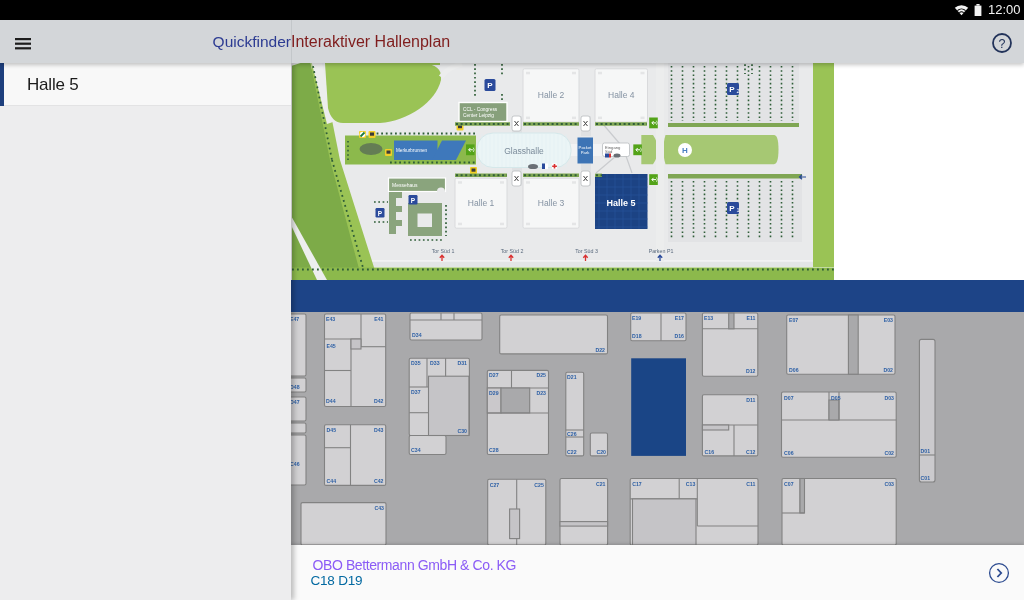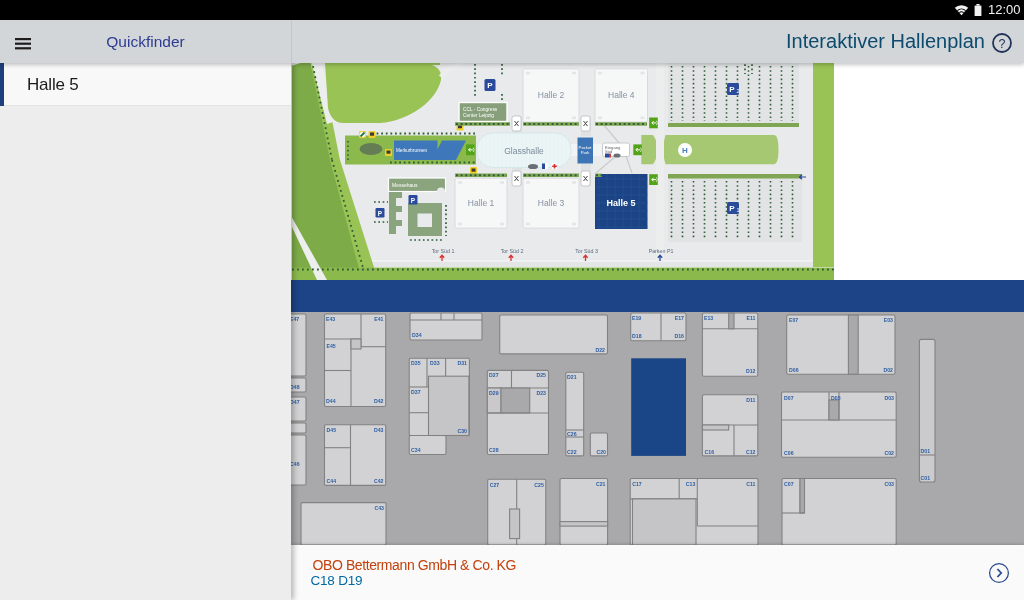--- a/index.html
+++ b/index.html
@@ -376,21 +376,21 @@
 <rect x="491" y="166.5" width="114.2" height="66.5" rx="1.5" fill="#d2d1d3" stroke="#828282" stroke-width="1.1"></rect>
 <line x1="509" y1="166.5" x2="509" y2="201" stroke="#828282" stroke-width="1.1"></line>
 <rect x="509" y="166.5" width="4.5" height="34.5" fill="#a9a9ab" stroke="#828282" stroke-width="1.1"></rect>
 <line x1="491" y1="201" x2="513.5" y2="201" stroke="#828282" stroke-width="1.1"></line>
 <text x="493" y="173.5" text-anchor="start" font-size="5.2" font-weight="bold" fill="#2c5fa5">C07</text>
 <text x="603" y="173.5" text-anchor="end" font-size="5.2" font-weight="bold" fill="#2c5fa5">C03</text>
     </svg>
   </div>
 
   <div class="abs" style="left:0;top:482px;width:733px;height:55px;background:#fafafa;box-shadow:0 -1px 3px rgba(0,0,0,0.18)">
-    <div class="abs" style="left:21.5px;top:13px;font-size:14px;letter-spacing:-0.4px;line-height:14px;color:#c2410c">OBO Bettermann GmbH &amp; Co. KG</div>
+    <div class="abs" style="left:21.5px;top:13px;font-size:14px;letter-spacing:-0.4px;line-height:14px;color:#8b5cf6">OBO Bettermann GmbH &amp; Co. KG</div>
     <div class="abs" style="left:19.5px;top:29px;font-size:13.5px;letter-spacing:-0.2px;line-height:14px;color:#0369a1">C18 D19</div>
     <svg class="abs" style="left:696px;top:15.5px" width="24" height="24" viewBox="0 0 24 24">
       <circle cx="12" cy="12" r="9.4" fill="none" stroke="#2c4b90" stroke-width="1.3"></circle>
       <path d="M10.4 8 L14.2 12 L10.4 16" fill="none" stroke="#2c4b90" stroke-width="1.8"></path>
     </svg>
   </div>
 </div>
 
 <div class="abs" style="left:0;top:63px;width:291px;height:537px;background:#ededee;box-shadow:3px 0 5px rgba(0,0,0,0.25)">
   <div class="abs" style="left:0;top:0;width:291px;height:43px;background:#f8f8f8;border-bottom:1px solid #e3e3e4;box-sizing:border-box"></div>
@@ -398,22 +398,22 @@
   <div class="abs" style="left:27px;top:13px;font-size:17px;letter-spacing:-0.2px;line-height:17px;color:#1c1c1c">Halle 5</div>
 </div>
 
 <div class="abs" style="left:0;top:20px;width:1024px;height:43px;background:#d3d6d9;box-shadow:0 1.5px 4px rgba(0,0,0,0.22)">
   <div class="abs" style="left:0;top:0;width:291px;height:43px;border-right:1px solid #c3c7ca"></div>
   <svg class="abs" style="left:15px;top:18px" width="17" height="14" viewBox="0 0 17 14">
     <rect x="0" y="0" width="16" height="2.2" fill="#1d1d1d"></rect>
     <rect x="0" y="4.6" width="16" height="2.2" fill="#1d1d1d"></rect>
     <rect x="0" y="9.2" width="16" height="2.2" fill="#1d1d1d"></rect>
   </svg>
-  <div class="abs" style="left:0;top:0;width:291px;height:43px;line-height:43px;text-align:center;font-size:15.5px;color:#2c3b92">Quickfinder</div>
-  <div class="abs" style="left:291px;top:0;width:694px;height:43px;line-height:43px;text-align:right;font-size:20px;color:#0c4a6e">Interaktiver Hallenplan</div>
+  <div class="abs" style="left:0;top:0;width:291px;height:43px;line-height:43px;text-align:right;font-size:15.5px;color:#2c3b92">Quickfinder</div>
+  <div class="abs" style="left:291px;top:0;width:694px;height:43px;line-height:43px;text-align:left;font-size:16px;color:#7f1d1d">Interaktiver Hallenplan</div>
   <svg class="abs" style="left:992px;top:33px" width="20" height="20" viewBox="0 0 20 20"></svg>
   <svg class="abs" style="left:992px;top:13px" width="20" height="20" viewBox="0 0 20 20">
     <circle cx="10" cy="10" r="9" fill="none" stroke="#22335a" stroke-width="1.8"></circle>
     <text x="10" y="14.5" text-anchor="middle" font-size="12.5" font-family="Liberation Sans" fill="#22335a">?</text>
   </svg>
 </div>
 
 <div class="abs" style="left:0;top:0;width:1024px;height:20px;background:#000">
   <svg class="abs" style="left:954px;top:4px" width="15" height="12" viewBox="0 0 15 12">
     <path d="M7.5 11.2 L0.8 3.8 A10 10 0 0 1 14.2 3.8 Z" fill="#f2f2f2"></path>

